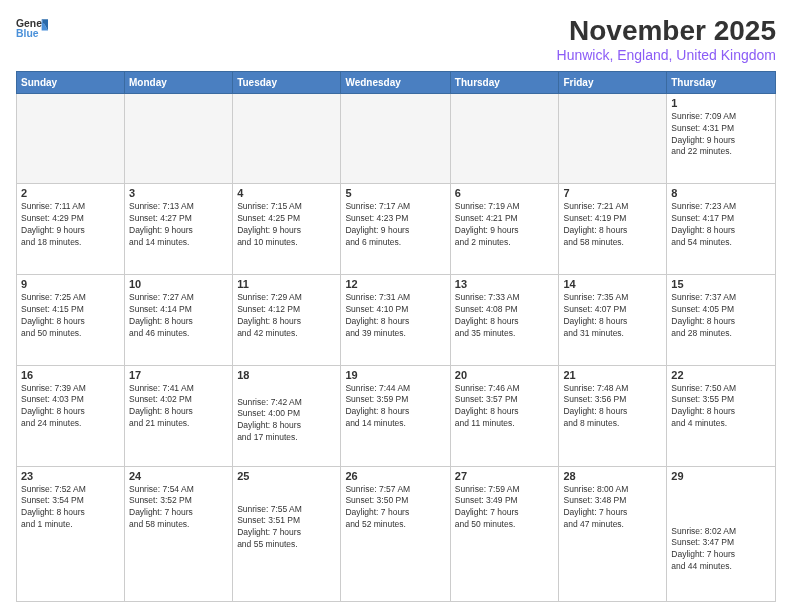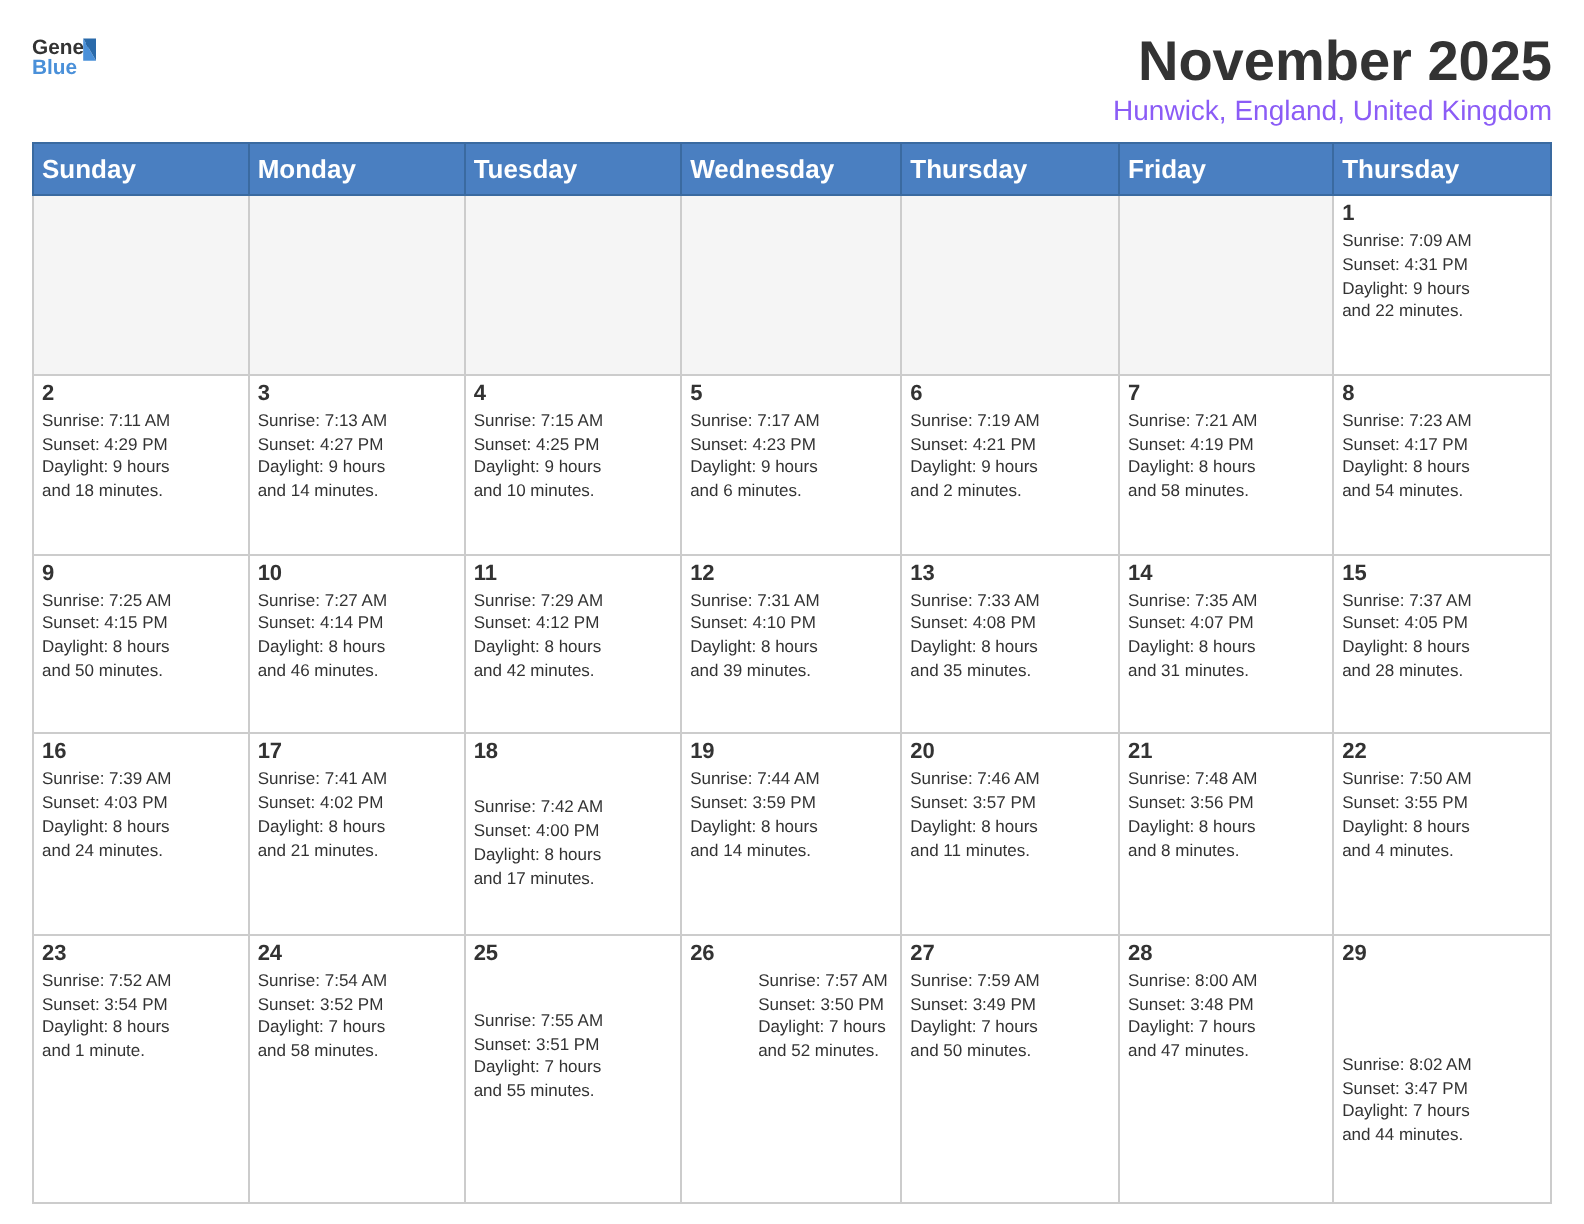--- a/index.html
+++ b/index.html
@@ -46,21 +46,21 @@
       color: #8b5cf6;
     }
     .calendar-table {
       width: 100%;
       border-collapse: collapse;
       flex: 1;
     }
     .calendar-table thead tr th {
       background-color: #4a7fc1;
       color: #fff;
-      font-size: 13px;
+      font-size: 10px;
       font-weight: bold;
       padding: 5px 4px;
       border: 1px solid #3a6aa0;
       text-align: left;
     }
     .calendar-table tbody tr td {
       border: 1px solid #ccc;
       vertical-align: top;
       padding: 3px 4px;
       font-size: 9px;
@@ -304,21 +304,21 @@
           </td>
           <td>
             <div class="day-number">25</div>
             <div class="day-info" style="white-space: pre-line; margin-top: 22px;">Sunrise: 7:55 AM
 Sunset: 3:51 PM
 Daylight: 7 hours
 and 55 minutes.</div>
           </td>
           <td>
             <div class="day-number">26</div>
-            <div class="day-info" style="white-space: pre-line; margin-left: 34px;">Sunrise: 7:57 AM
+            <div class="day-info" style="white-space: pre-line;">Sunrise: 7:57 AM
 Sunset: 3:50 PM
 Daylight: 7 hours
 and 52 minutes.</div>
           </td>
           <td>
             <div class="day-number">27</div>
             <div class="day-info" style="white-space: pre-line;">Sunrise: 7:59 AM
 Sunset: 3:49 PM
 Daylight: 7 hours
 and 50 minutes.</div>

